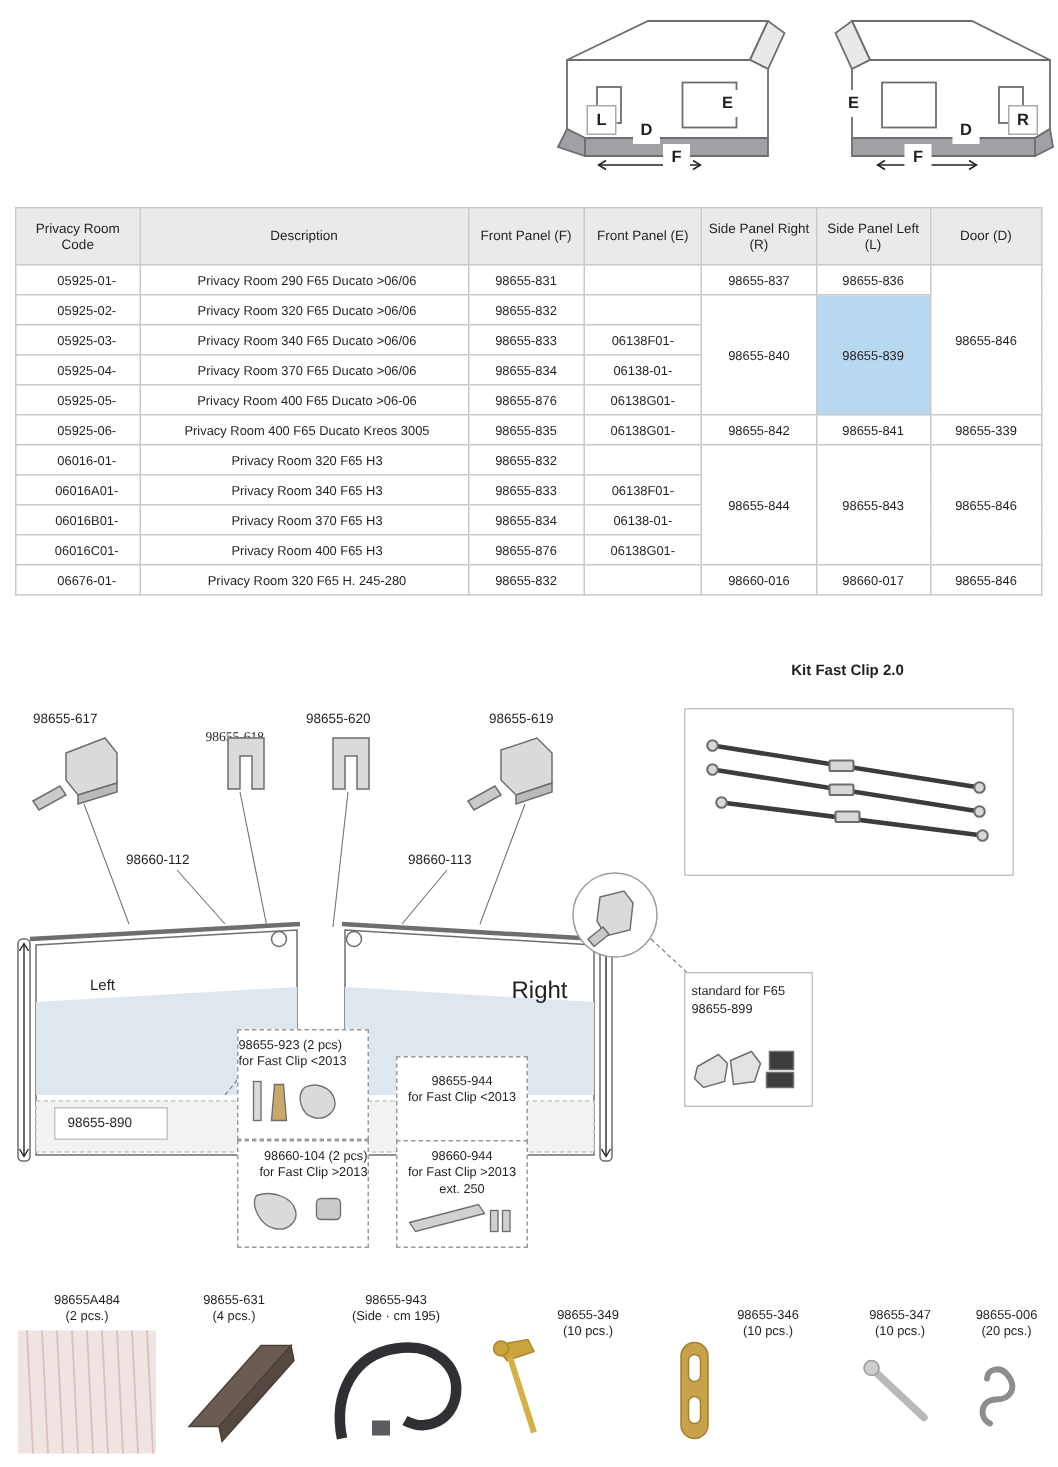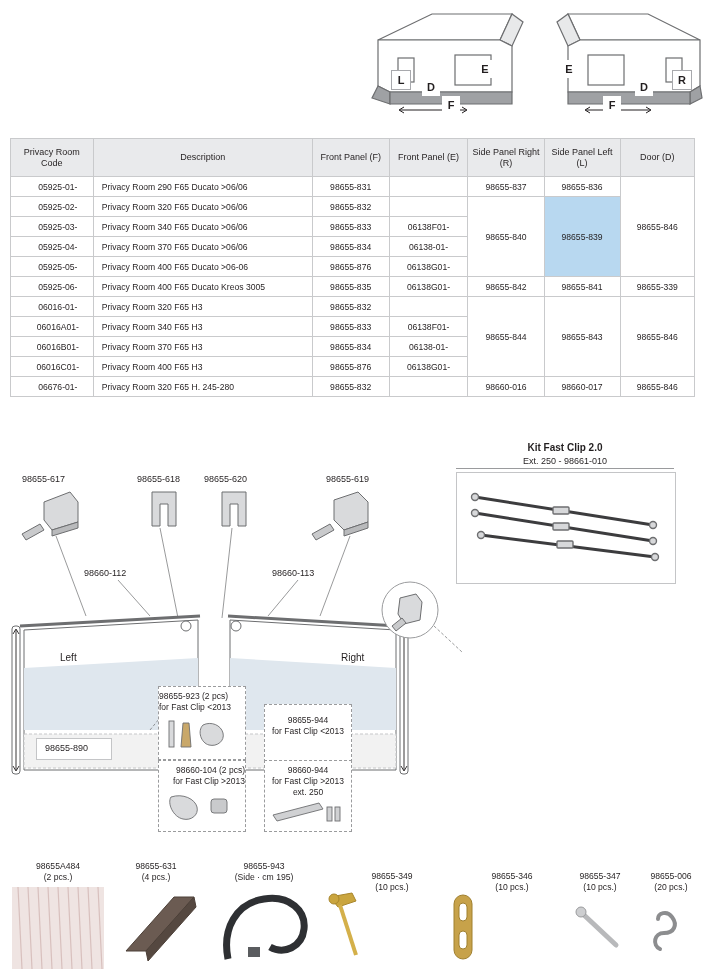--- a/index.html
+++ b/index.html
@@ -31,21 +31,21 @@
     color:#231f20;
     background:#ffffff;
   }
   #spec-table thead th{
     background:#e9eaec;
     font-size:9px;
     font-weight:normal;
     height:37px;
     line-height:11px;
   }
-  #spec-table td.desc{text-align:left;padding-left:8px;}
+  #spec-table td.desc{text-align:center;padding-left:8px;}
   #spec-table td.code{text-align:center;padding-left:16px;}
   .hl{background:#b8d8f0 !important;}
 
   
   #assembly{position:absolute;left:0;top:430px;width:620px;height:420px;}
   .pn{position:absolute;font-size:9px;color:#231f20;white-space:nowrap;}
   .plainbox{position:absolute;border:1px solid #c4c5c7;background:#ffffff;}
   .dashbox{position:absolute;border:1px dashed #9a9b9d;background:#ffffff;}
 
   
@@ -201,21 +201,20 @@
       <td>98660-016</td>
       <td>98660-017</td>
       <td>98655-846</td>
     </tr>
   </tbody>
 </table>
 
 <div id="assembly">
 
   <div id="kitTitle">Kit Fast Clip 2.0</div>
-  <div id="kitSub">Ext. 250 - 98661-010</div>
   <div id="kitPanel">
     <svg width="216" height="108" viewBox="0 0 216 108">
       <g stroke="#3c3c3e" stroke-width="3" stroke-linecap="round">
         <line x1="18" y1="24" x2="196" y2="52"></line>
         <line x1="18" y1="40" x2="196" y2="68"></line>
         <line x1="24" y1="62" x2="198" y2="84"></line>
       </g>
       <g stroke="#6d6e70" stroke-width="1.4" fill="#d7d8da">
         <circle cx="18" cy="24" r="3.5"></circle>
           <circle cx="196" cy="52" r="3.5"></circle>
@@ -224,21 +223,21 @@
         <circle cx="24" cy="62" r="3.5"></circle>
           <circle cx="198" cy="84" r="3.5"></circle>
         <rect x="96" y="34" width="16" height="7" rx="1"></rect>
         <rect x="96" y="50" width="16" height="7" rx="1"></rect>
         <rect x="100" y="68" width="16" height="7" rx="1"></rect>
       </g>
     </svg>
   </div>
 
   <span class="pn" style="left:22px;top:44px;">98655-617</span>
-  <span class="pn" style="left:137px;top:44px;">98655-618</span>
+  <span class="pn" style="left:137px;top:56px;font-family:Liberation Serif, serif;">98655-618</span>
   <span class="pn" style="left:204px;top:44px;">98655-620</span>
   <span class="pn" style="left:326px;top:44px;">98655-619</span>
 
   <svg class="abs" style="left:0;top:0;" width="705" height="420" viewBox="0 0 705 420">
 
     <g stroke="#6d6e70" stroke-width="1" fill="#d9dadc">
 
       <polygon points="44,72 70,62 78,72 78,92 52,100 44,90"></polygon>
       <polygon points="52,100 78,92 78,98 52,106" fill="#b9babc"></polygon>
       <path d="M22,104 l18,-10 l4,6 l-18,10 z" fill="#c9cacc"></path>
@@ -305,26 +304,38 @@
       <line x1="150" y1="300" x2="178" y2="266"></line>
       <line x1="268" y1="300" x2="290" y2="282"></line>
       <line x1="60" y1="316" x2="44" y2="316"></line>
     </g>
   </svg>
 
   <span class="pn" style="left:84px;top:138px;">98660-112</span>
   <span class="pn" style="left:272px;top:138px;">98660-113</span>
 
   <span class="pn" style="left:60px;top:222px;font-size:10px;">Left</span>
-  <span class="pn" style="left:312px;top:222px;font-size:10px;padding-left:29px;">Right</span>
+  <span class="pn" style="left:312px;top:222px;font-size:16px;padding-left:29px;">Right</span>
 
   <div class="plainbox" style="left:36px;top:308px;width:74px;height:20px;">
     <span class="pn" style="left:8px;top:4px;">98655-890</span>
   </div>
 
+  <div class="plainbox" style="left:456px;top:218px;width:84px;height:88px;">
+    <div style="position:absolute;left:4px;top:6px;font-size:8.5px;line-height:11px;">standard for F65</div>
+    <div style="position:absolute;left:4px;top:18px;font-size:8.5px;line-height:11px;">98655-899</div>
+    <svg style="position:absolute;left:4px;top:36px;" width="76" height="46" viewBox="0 0 76 46">
+      <g stroke="#6d6e70" stroke-width="1" fill="#e2e3e5">
+        <polygon points="4,26 18,18 24,24 22,36 8,40 2,34"></polygon>
+        <polygon points="26,22 40,16 46,24 42,36 28,38"></polygon>
+        <rect x="52" y="16" width="16" height="12" fill="#3b3c3e"></rect>
+        <rect x="50" y="30" width="18" height="10" fill="#3b3c3e"></rect>
+      </g>
+    </svg>
+  </div>
 
   <div class="dashbox" style="left:158px;top:256px;width:86px;height:72px;">
     <div style="position:absolute;left:0;top:4px;width:86px;text-align:left;font-size:8.5px;line-height:11px;">
       <span>98655-923 (2 pcs)</span><br>
       <span>for Fast Clip &lt;2013</span>
     </div>
     <svg style="position:absolute;left:6px;top:30px;" width="74" height="36" viewBox="0 0 74 36">
       <g stroke="#6d6e70" stroke-width="0.9" fill="#d9dadc">
         <rect x="4" y="4" width="5" height="26"></rect>
         <path d="M18,6 l6,0 l2,24 l-10,0 z" fill="#c9a86a"></path>

